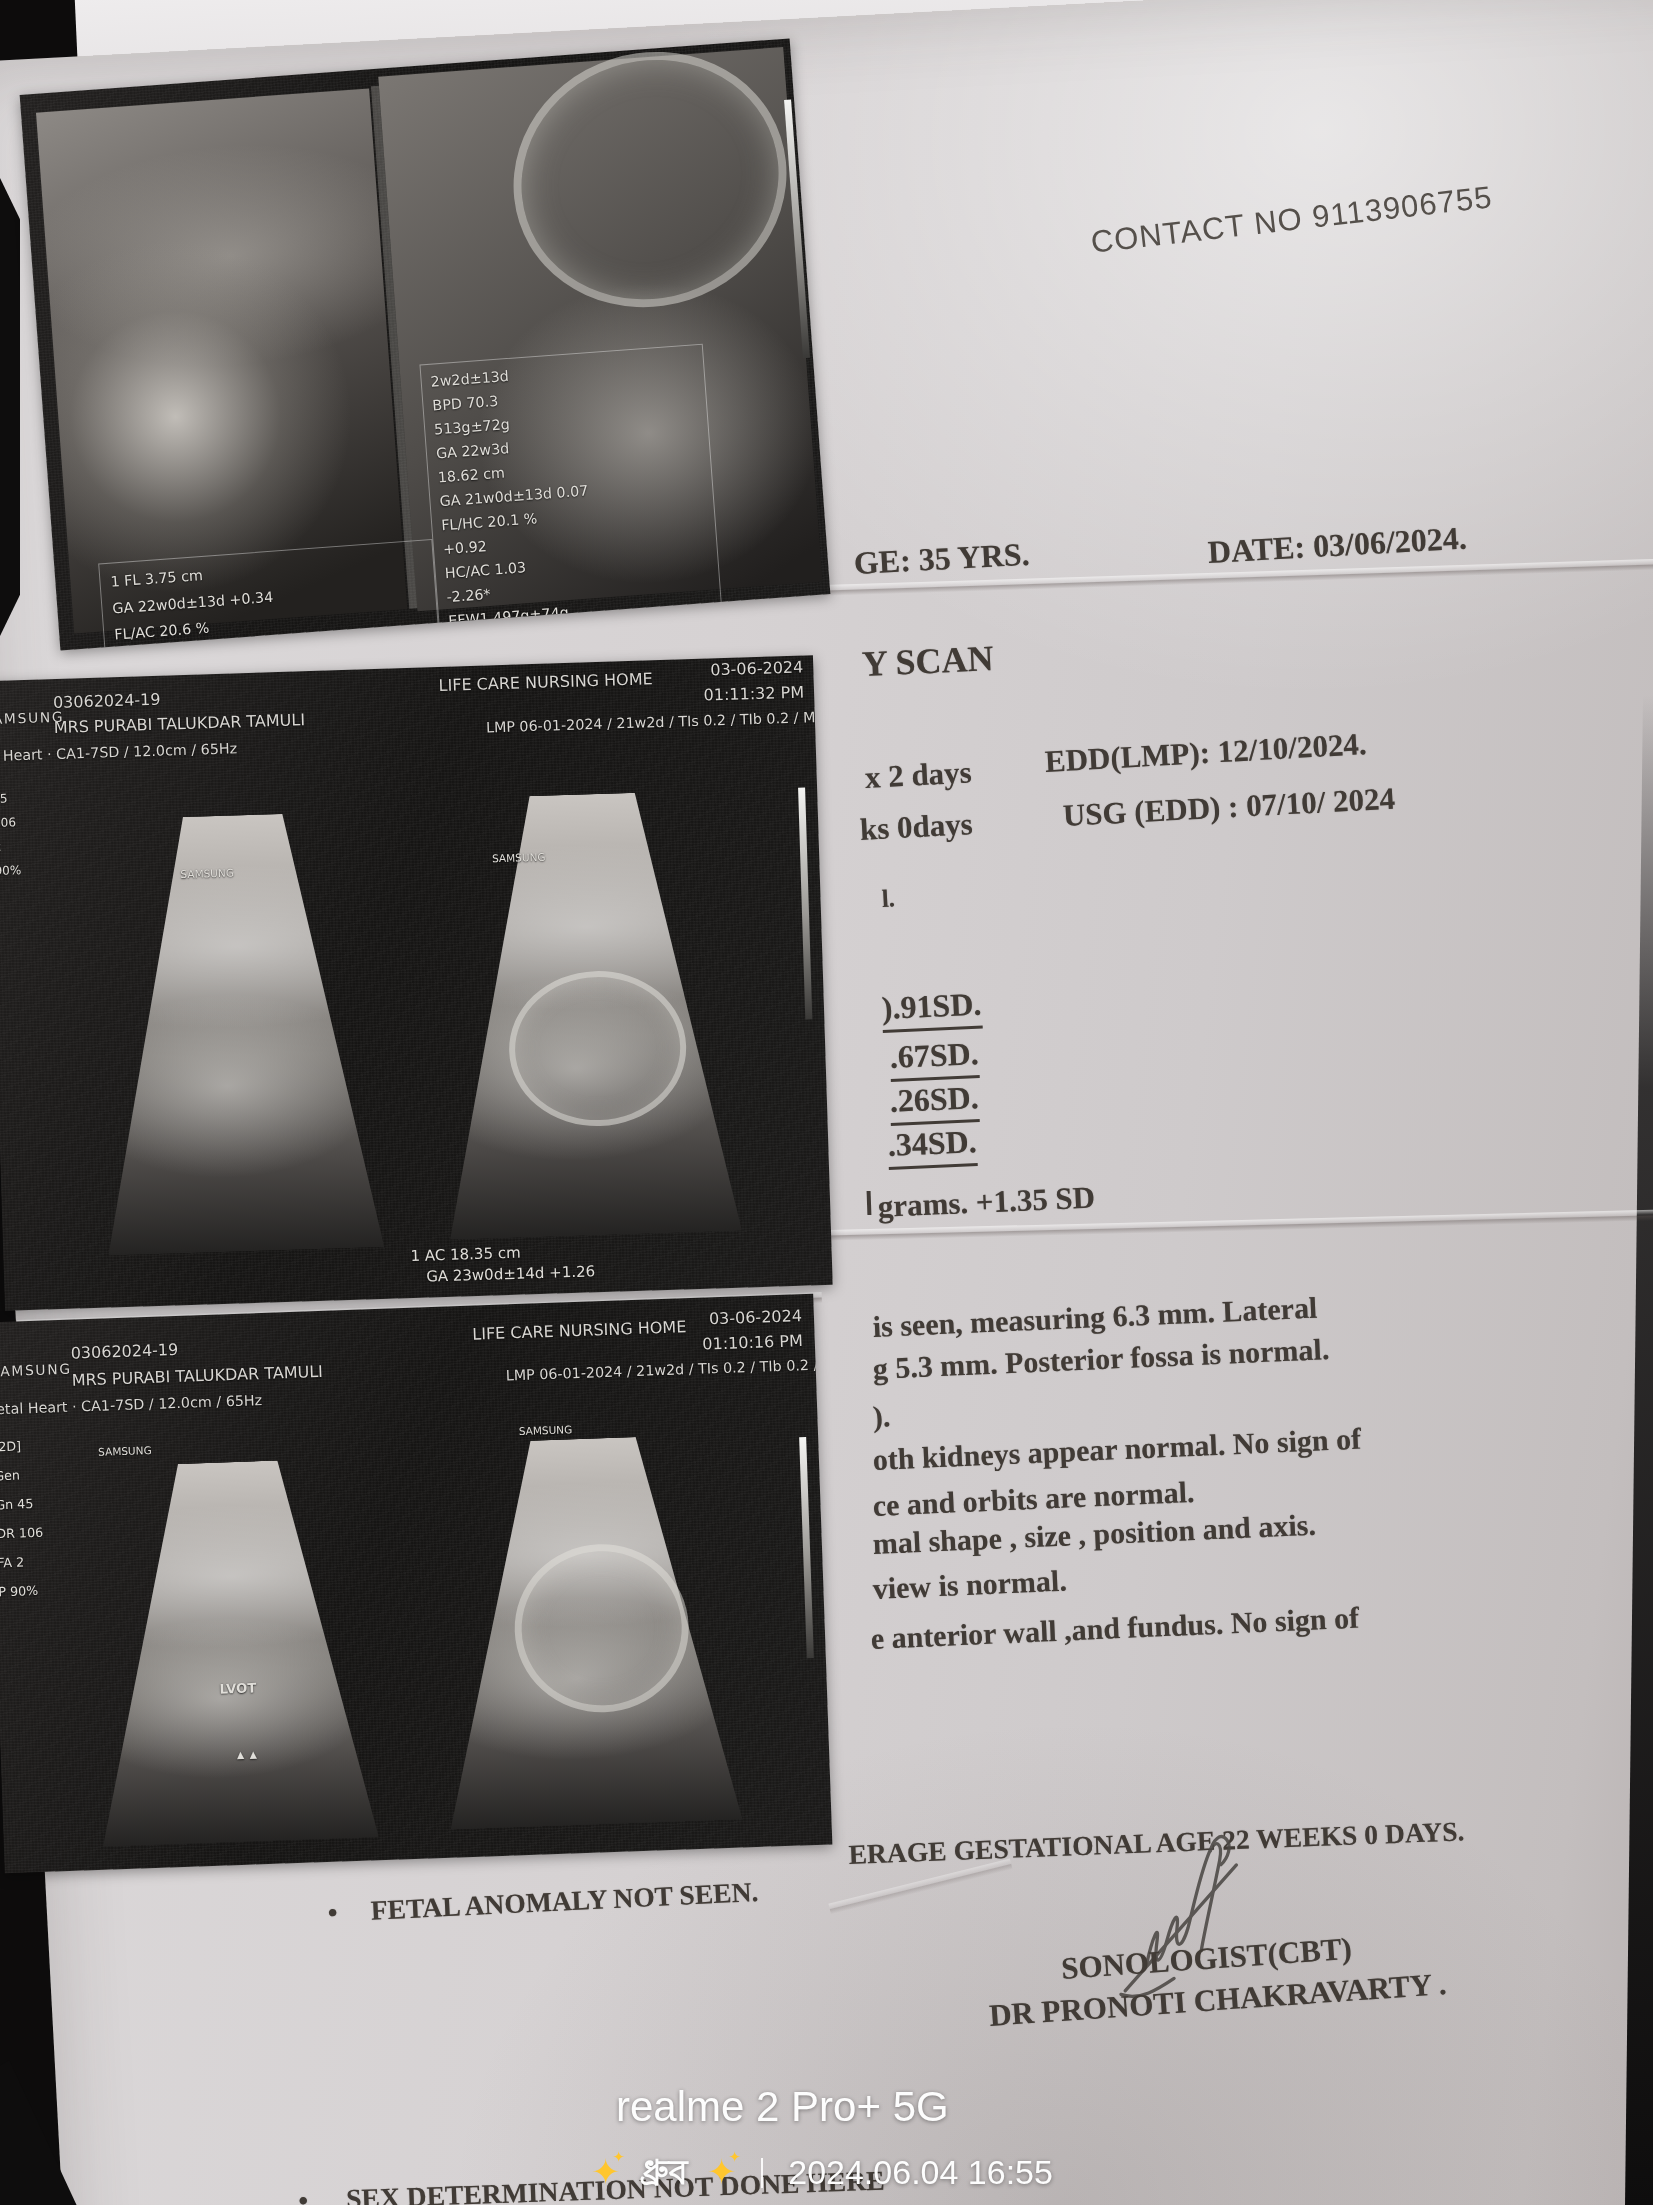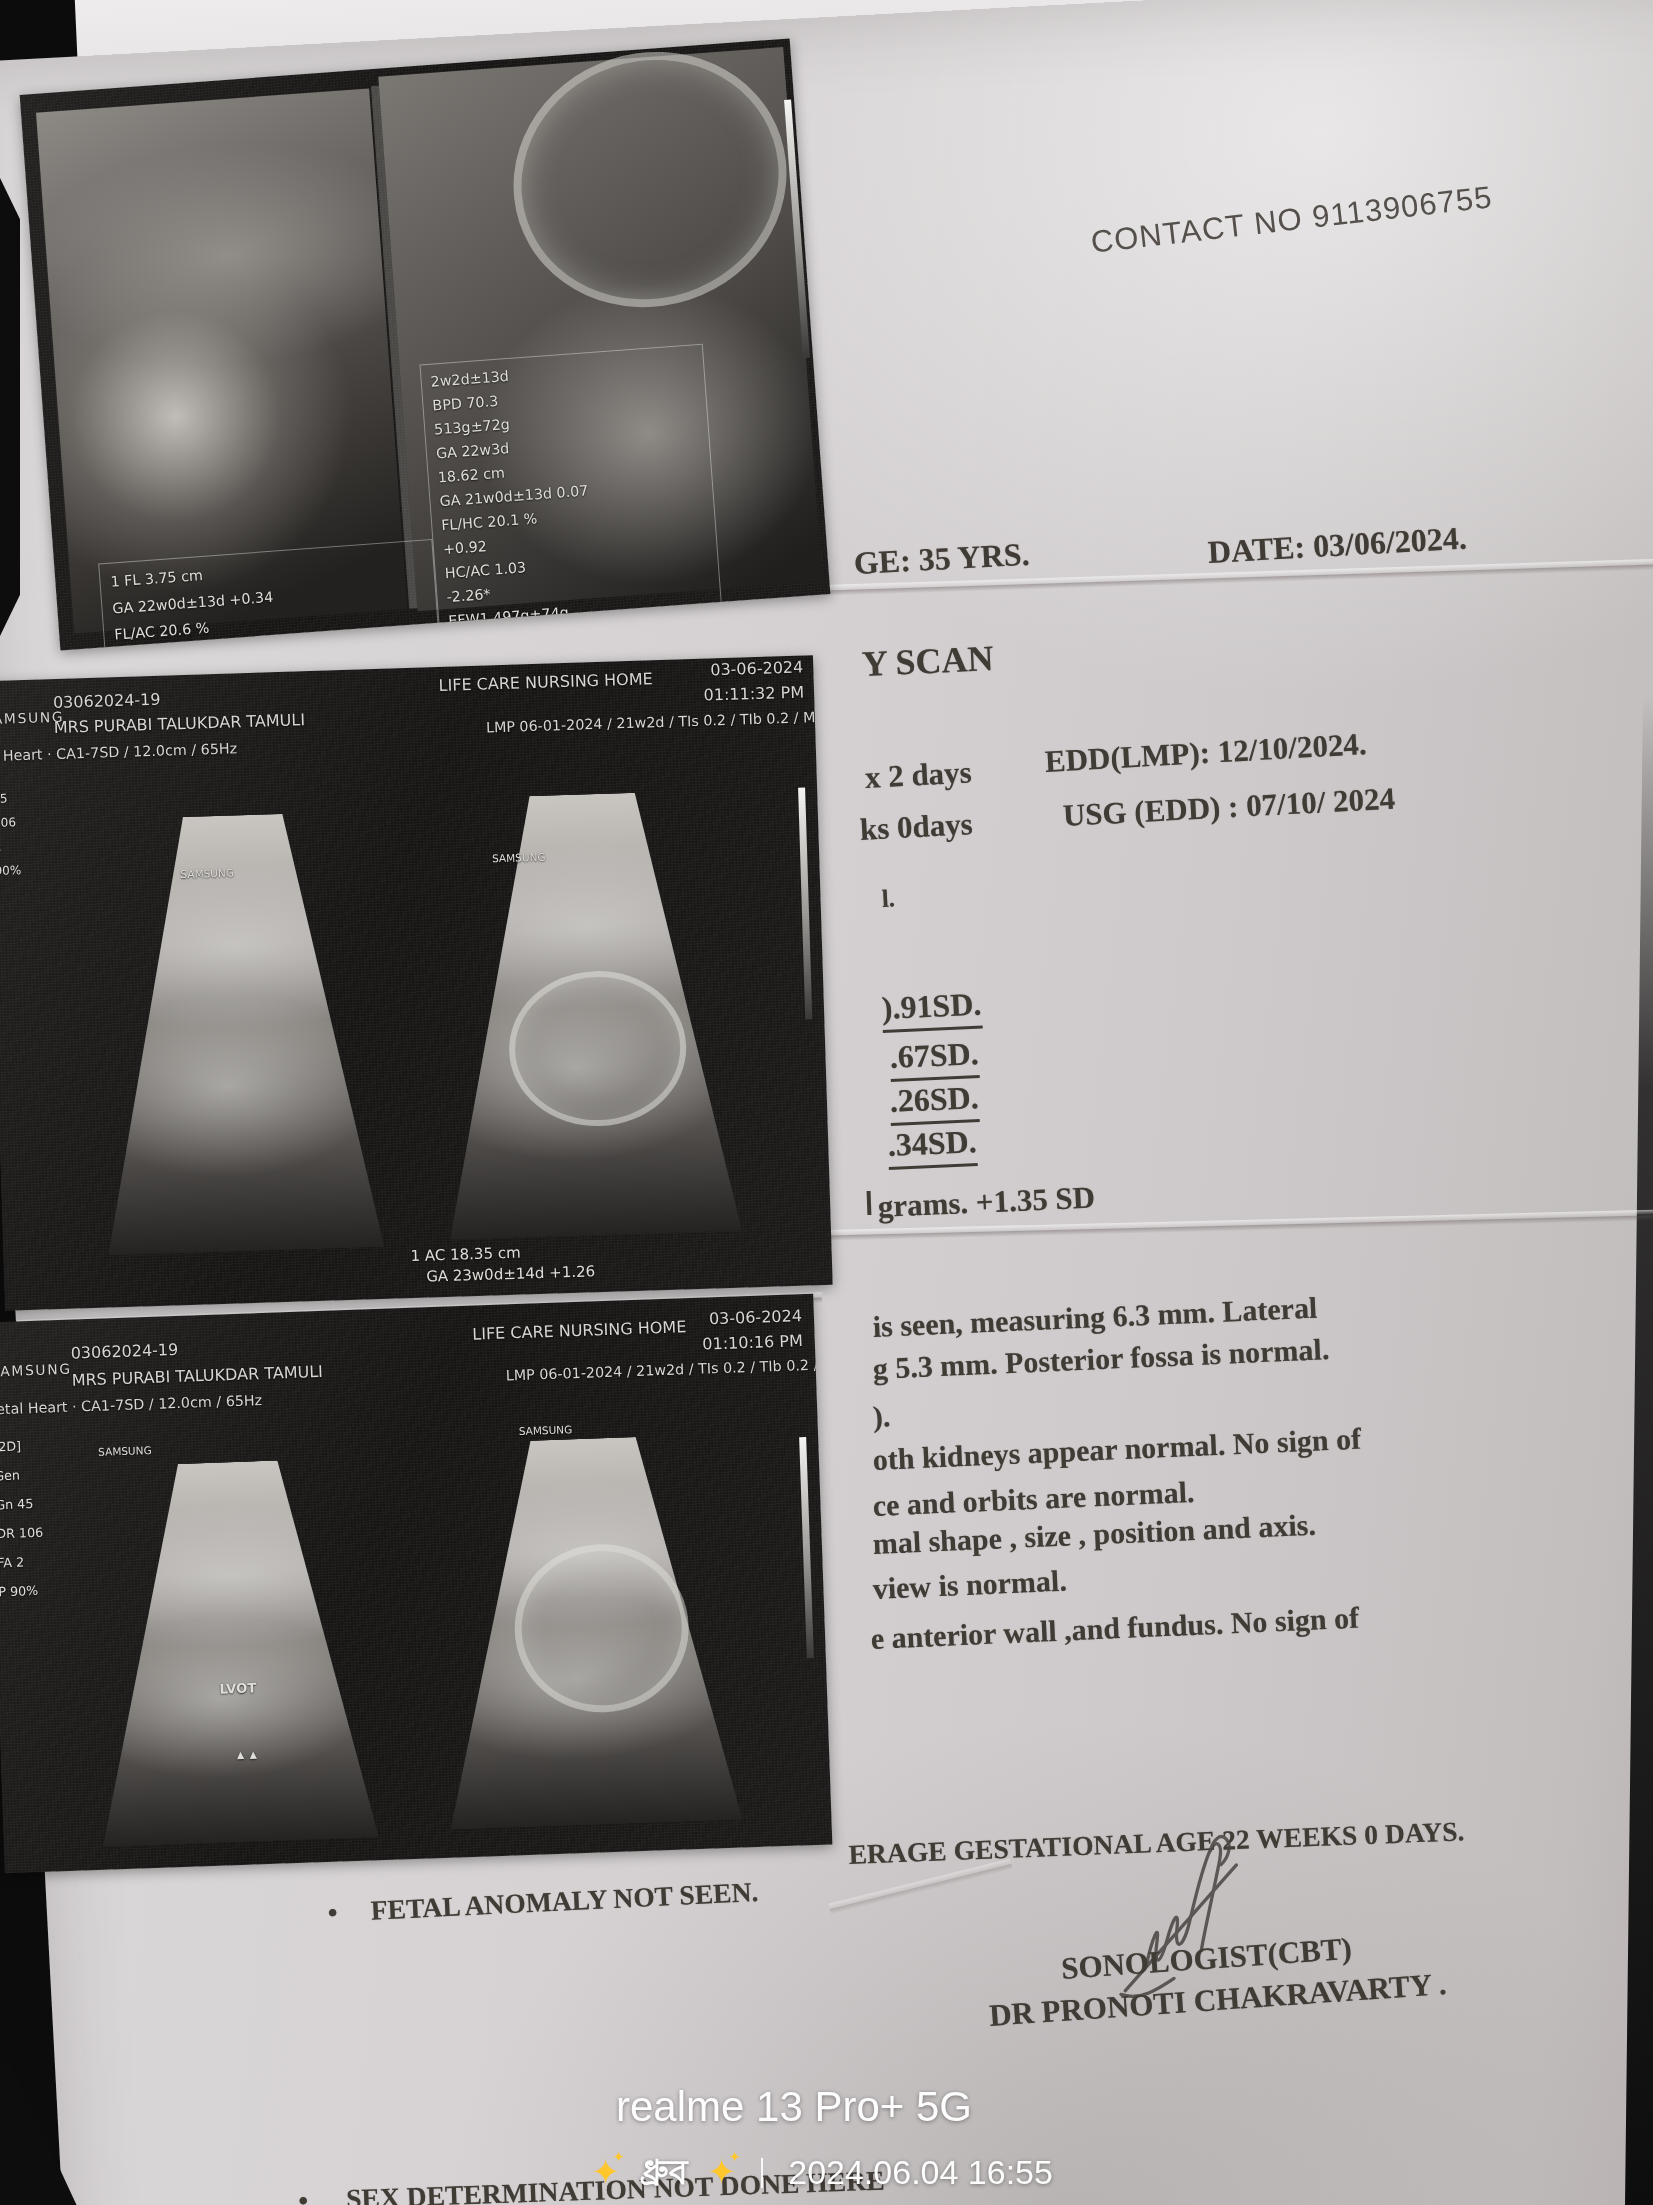--- a/index.html
+++ b/index.html
@@ -207,21 +207,21 @@
   </svg>
 
   <div class="abs rline" style="left:1060px;top:1951px;font-size:31px;transform:rotate(-4deg);">SONOLOGIST(CBT)</div>
   <div class="abs rline" style="left:988px;top:1998px;font-size:31px;transform:rotate(-4deg);">DR PRONOTI CHAKRAVARTY .</div>
 
   <div class="abs rline" style="left:298px;top:2185px;font-size:27.6px;transform:rotate(-2deg);">
     <span>•</span>
     <span style="margin-left:31px;">SEX DETERMINATION NOT DONE HERE</span>
   </div>
 
-  <div class="abs wm" style="left:616px;top:2083px;font-size:42px;">realme 13 Pro+ 5G</div>
+  <div class="abs wm" style="left:616px;top:2083px;font-size:42px;">realme 2 Pro+ 5G</div>
   <div class="abs wm" style="left:591px;top:2146px;font-size:34px;">
     <span class="sparkle" style="font-size:35px;">✦</span>
     <span style="margin:0 10px;font-weight:700;">ধ্রুব</span>
     <span class="sparkle" style="font-size:35px;">✦</span>
     <span class="wmsep"></span>
     <span>2024.06.04 16:55</span>
   </div>
 
 </div>
 

